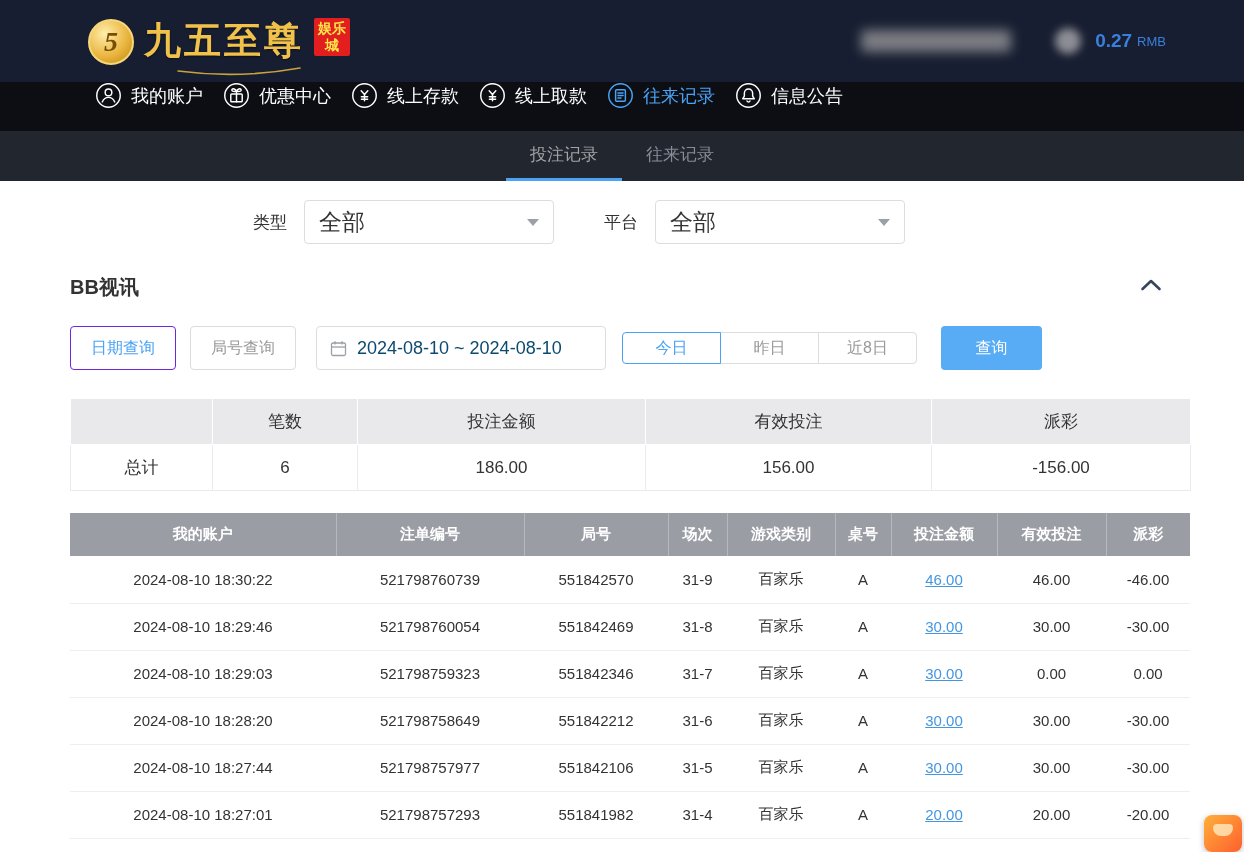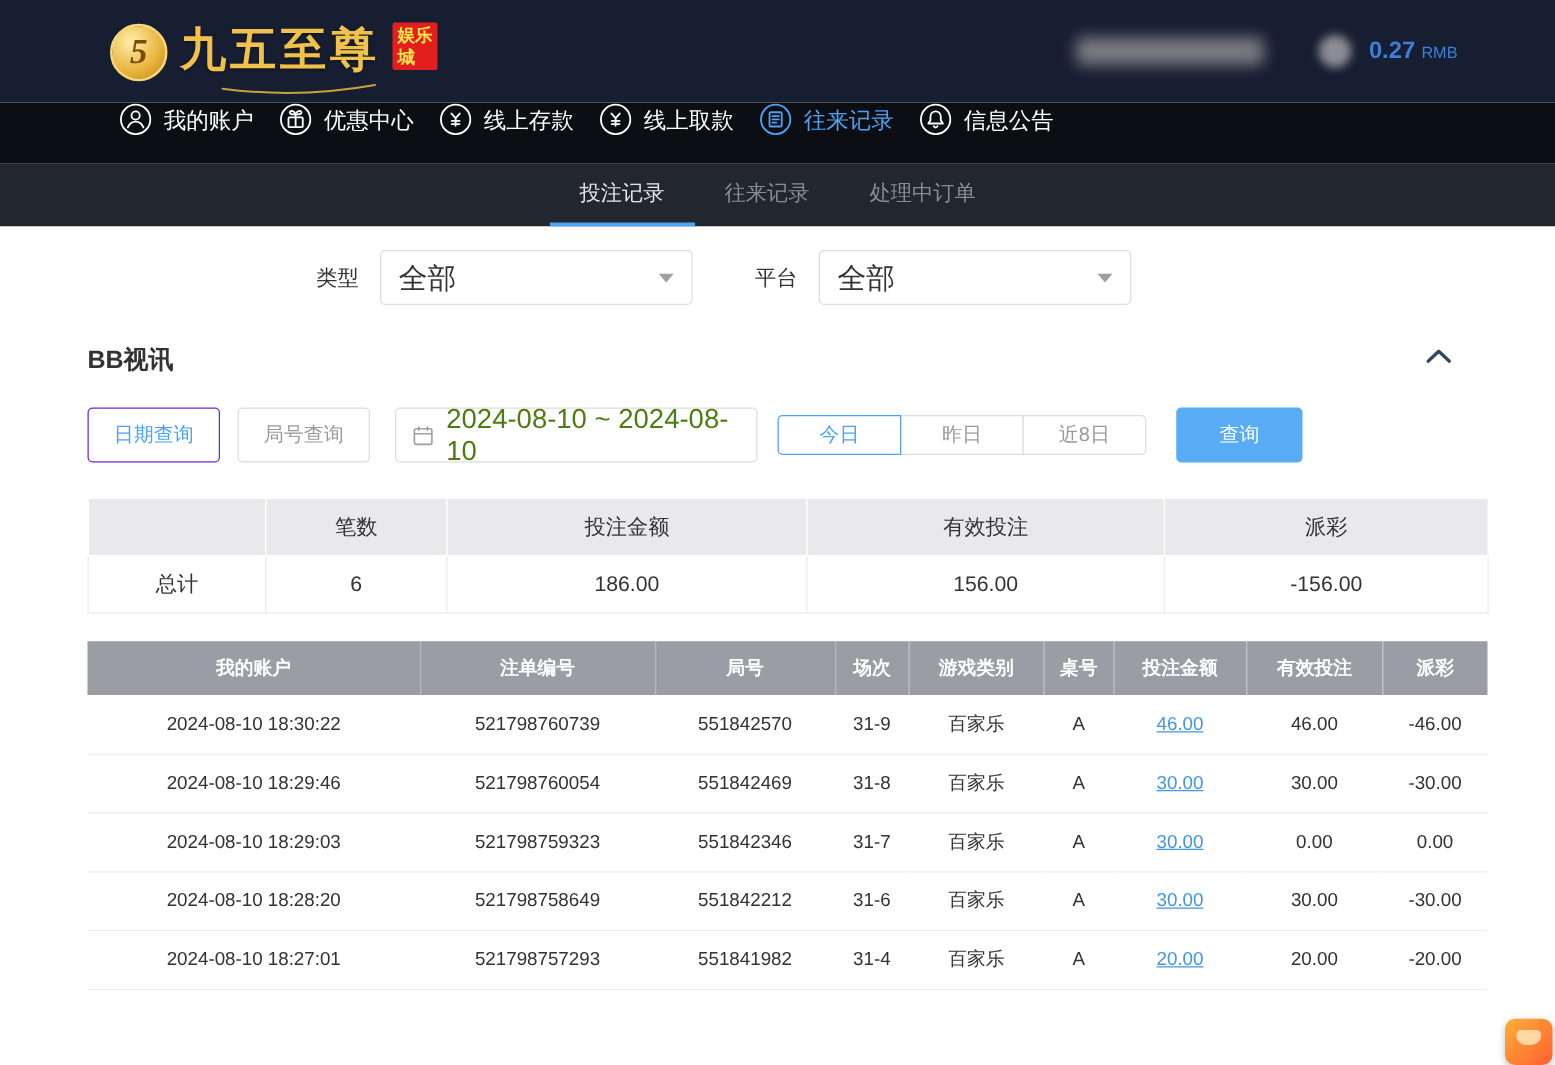--- a/index.html
+++ b/index.html
@@ -9,38 +9,38 @@
   
   .top-header { height:82px; background:#171e31; display:flex; align-items:center; justify-content:space-between; padding:0 78px 0 88px; }
   .logo { display:flex; align-items:flex-start; gap:10px; cursor:pointer; position:relative; }
   .logo-coin { width:46px; height:46px; border-radius:50%; margin-top:4px;
     background:radial-gradient(circle at 35% 30%, #ffeeab, #e8b23a 60%, #b8860b);
     border:2px solid #f6d87a; color:#7a4e00; display:flex; align-items:center; justify-content:center;
     font-family:"Liberation Serif",serif; font-style:italic; font-weight:700; font-size:28px; }
   .logo-text-wrap { position:relative; }
   .logo-text { font-family:"Liberation Serif",serif; font-weight:700; font-size:37px; color:#f0c14b; letter-spacing:3px; line-height:52px; text-shadow:0 1px 2px rgba(0,0,0,.5); }
   .logo-flourish { position:absolute; left:30px; top:50px; }
-  .logo-badge { background:#e21e1e; color:#ffe84a; font-size:14px; font-weight:700; line-height:17px; width:36px; padding:2px 4px; text-align:left; border-radius:2px; margin-top:3px; }
+  .logo-badge { background:#e21e1e; color:#ffe84a; font-size:14px; font-weight:700; line-height:17px; width:36px; padding:2px 4px; text-align:center; border-radius:2px; margin-top:3px; }
   .account { display:flex; align-items:center; }
   .blur-name { width:150px; height:22px; background:#8d8d92; border-radius:4px; filter:blur(6px); opacity:.85; }
   .blur-coin { width:26px; height:26px; border-radius:50%; background:#9a9aa0; filter:blur(4px); opacity:.9; margin-left:44px; }
   .balance { font-size:19px; font-weight:700; color:#3a7fd9; margin-left:14px; }
   .currency { font-size:13px; color:#3a7fd9; margin-left:5px; }
 
   
   .main-nav { height:49px; background:#0c0e13; display:flex; align-items:flex-start; padding-left:95px; gap:20px; }
   .nav-item { display:flex; align-items:center; gap:9px; color:#fff; font-size:18px; cursor:pointer; }
   .nav-item.active { color:#4aa3f5; }
   .nav-icon { display:flex; }
   .nav-icon svg { stroke:currentColor; fill:none; stroke-width:1.4; stroke-linecap:round; stroke-linejoin:round; }
 
   
   .tab-row { height:50px; background:#22262f; display:flex; justify-content:center; }
   .tab { padding:0 24px; display:flex; align-items:center; color:#878c96; font-size:17px; cursor:pointer; border-bottom:3px solid transparent; }
-  .tab.active { color:#e5e5e5; border-bottom-color:#4aa3f5; }
+  .tab.active { color:#a3a3a3; border-bottom-color:#4aa3f5; }
 
   
   .filters { margin:19px 0 0 253px; display:flex; align-items:center; }
   .filter-label { font-size:17px; color:#333; margin-right:17px; }
   .filter-group { display:flex; align-items:center; }
   .filter-group + .filter-group { margin-left:50px; }
   .select { width:250px; height:44px; border:1px solid #ddd; border-radius:4px; background:#fff; display:flex; align-items:center; justify-content:space-between; padding:0 14px; cursor:pointer; }
   .select-value { font-size:23px; color:#333; }
   .caret { width:0; height:0; border-left:6px solid transparent; border-right:6px solid transparent; border-top:7px solid #9aa0a6; }
 
@@ -48,21 +48,21 @@
   .section-row { margin:30px 70px 0; position:relative; height:28px; }
   .section-title { font-size:20px; font-weight:700; color:#333; }
   .collapse { position:absolute; right:12px; top:4px; cursor:pointer; display:flex; }
 
   
   .query-row { margin:24px 0 0 70px; display:flex; align-items:center; }
   .btn { height:44px; border-radius:4px; display:flex; align-items:center; justify-content:center; font-size:16px; cursor:pointer; background:#fff; }
   .btn-date { width:106px; border:1px solid #6d28d9; color:#4aa3f5; }
   .btn-round { width:106px; border:1px solid #dcdcdc; color:#9a9a9a; margin-left:14px; }
   .date-input { margin-left:20px; width:290px; height:44px; border:1px solid #ddd; border-radius:4px; display:flex; align-items:center; padding:0 13px; gap:10px; cursor:pointer; background:#fff; }
-  .date-text { font-size:22px; color:#4d7c0f; }
+  .date-text { font-size:18px; color:#0c4a6e; }
   .btn-group { display:flex; margin-left:16px; }
   .btn-seg { width:99px; height:32px; border:1px solid #dcdcdc; color:#9a9a9a; display:flex; align-items:center; justify-content:center; font-size:16px; cursor:pointer; background:#fff; margin-left:-1px; }
   .btn-seg.first { border-radius:4px 0 0 4px; margin-left:0; }
   .btn-seg.last { border-radius:0 4px 4px 0; }
   .btn-seg.active { border-color:#4aa3f5; color:#4aa3f5; position:relative; z-index:1; }
   .btn-search { margin-left:24px; width:101px; background:#58acf6; color:#fff; border:none; }
 
   
   table { border-collapse:collapse; table-layout:fixed; width:1120px; margin-left:70px; }
   .summary { margin-top:28px; }
@@ -176,23 +176,20 @@
       <span class="nav-label">信息公告</span>
     </div>
   </nav>
 
   <div class="tab-row">
     <div class="tab active">
         <span>投注记录</span>
       </div>
     <div class="tab">
         <span>往来记录</span>
-      </div>
-    <div class="tab">
-        <span>处理中订单</span>
       </div>
   </div>
 
   <div class="filters">
     <div class="filter-group">
       <span class="filter-label">类型</span>
       <div class="select">
         <span class="select-value">全部</span>
         <span class="caret"></span>
       </div>
@@ -341,20 +338,31 @@
         <td>521798758649</td>
         <td>551842212</td>
         <td>31-6</td>
         <td>百家乐</td>
         <td>A</td>
         <td><span class="amount-link">30.00</span></td>
         <td>30.00</td>
         <td class="payout neg">-30.00</td>
       </tr>
       <tr>
+        <td>2024-08-10 18:27:44</td>
+        <td>521798757977</td>
+        <td>551842106</td>
+        <td>31-5</td>
+        <td>百家乐</td>
+        <td>A</td>
+        <td><span class="amount-link">30.00</span></td>
+        <td>30.00</td>
+        <td class="payout neg">-30.00</td>
+      </tr>
+      <tr>
         <td>2024-08-10 18:27:01</td>
         <td>521798757293</td>
         <td>551841982</td>
         <td>31-4</td>
         <td>百家乐</td>
         <td>A</td>
         <td><span class="amount-link">20.00</span></td>
         <td>20.00</td>
         <td class="payout neg">-20.00</td>
       </tr>

